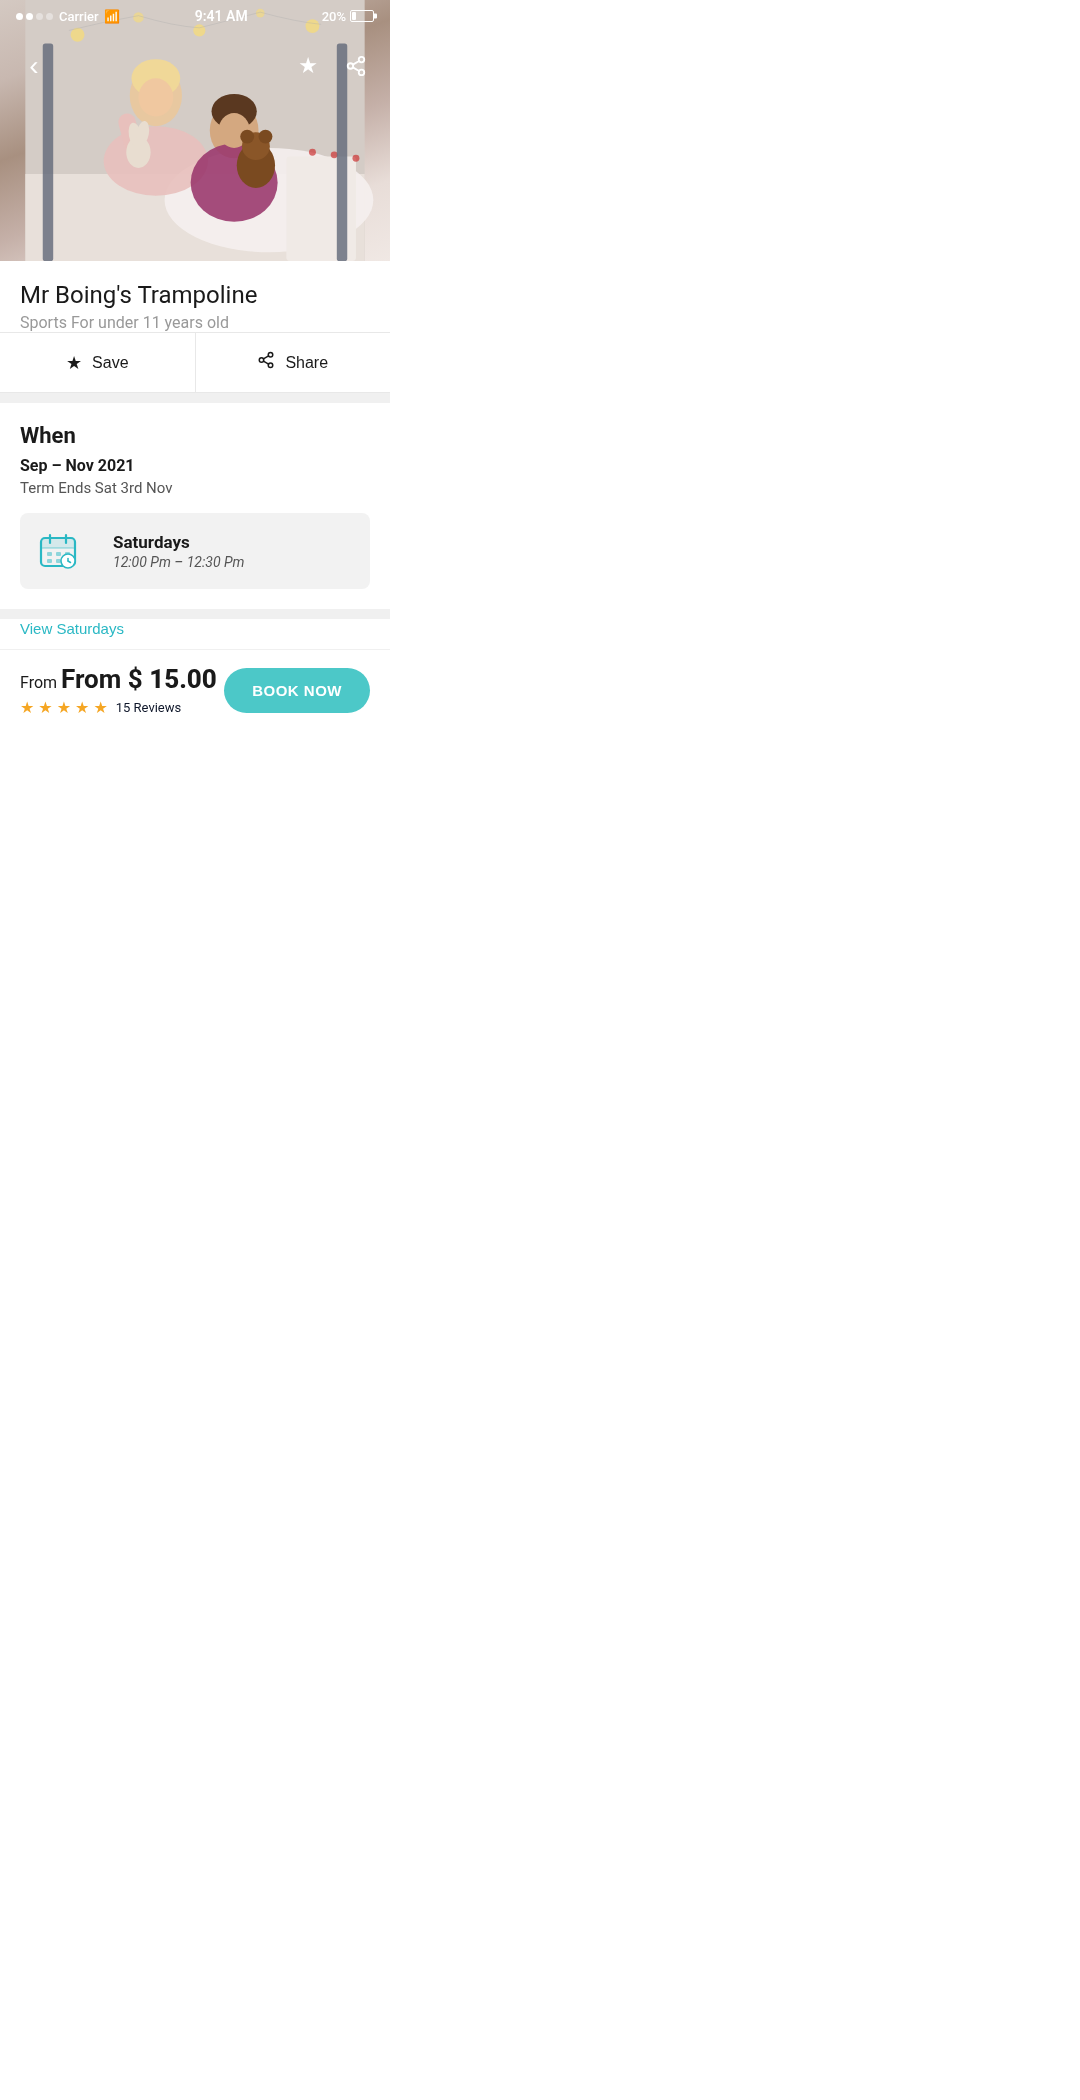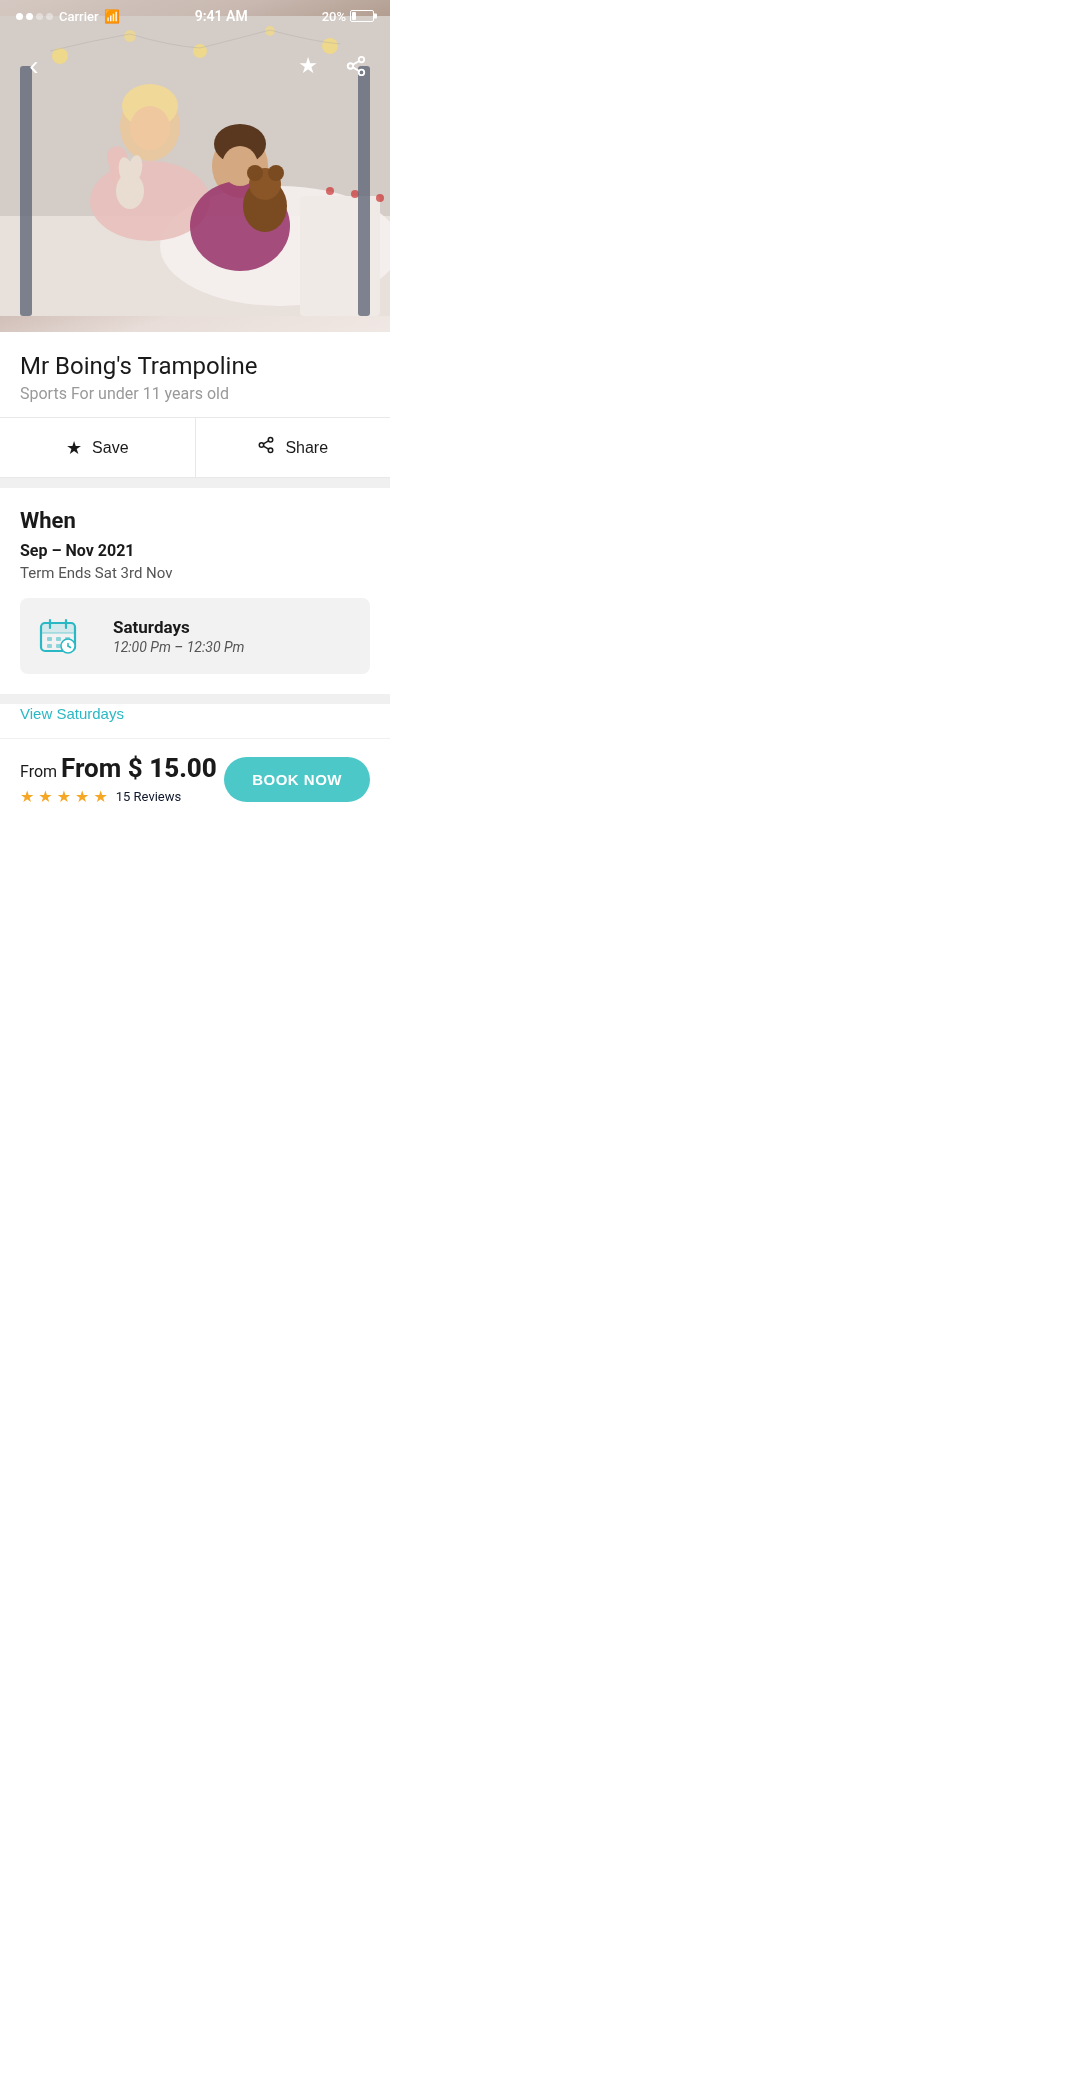--- a/index.html
+++ b/index.html
@@ -82,21 +82,21 @@
     .battery-fill {
       width: 20%;
       height: 100%;
       background: #fff;
       border-radius: 1px;
     }
 
     
     .hero-area {
       width: 100%;
-      height: 332px;
+      height: 261px;
       background: #d946ef;
       position: relative;
       overflow: hidden;
     }
     
     .hero-photo {
       width: 100%;
       height: 100%;
       background: linear-gradient(
         160deg,
@@ -143,21 +143,21 @@
 
     .venue-title {
       font-size: 24px;
       font-weight: 400;
       color: #1a1a1a;
       margin-bottom: 4px;
     }
     .venue-subtitle {
       font-size: 16px;
       color: #999;
-      margin-bottom: 14px;
+      margin-bottom: 0;
     }
     .venue-description {
       font-size: 15px;
       color: #444;
       line-height: 1.6;
       margin-bottom: 18px;
     }
     .read-more {
       color: #2ab8c4;
       font-weight: 500;
@@ -282,22 +282,21 @@
 
     
     .bottom-bar {
       display: flex;
       justify-content: space-between;
       align-items: center;
       padding: 14px 20px 20px;
       background: #fff;
       border-top: 1px solid #f0f0f0;
       position: sticky;
-      bottom: 16px;
-      margin-top: 16px;
+      bottom: 4px;
     }
     .price-from {
       display: flex;
       flex-direction: column;
     }
     .from-label {
       font-size: 16px;
       color: #1a1a1a;
       font-weight: 400;
     }

